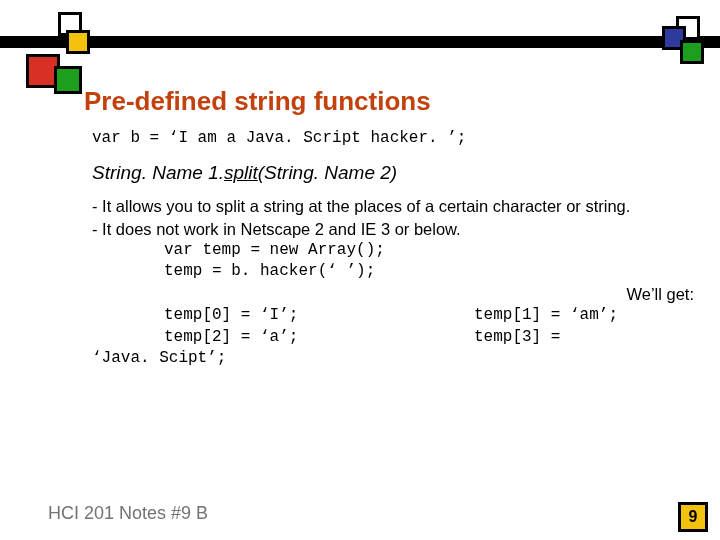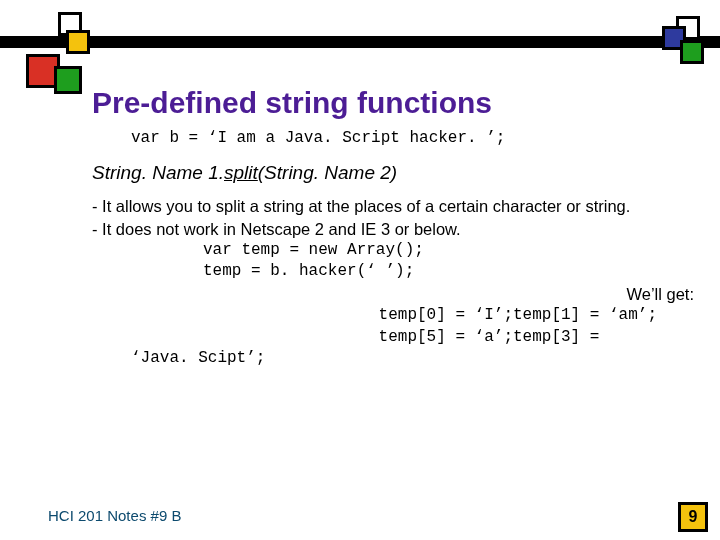--- a/index.html
+++ b/index.html
@@ -30,43 +30,43 @@
   .sq.yellow { background: #f4c20d; }
   .sq.red    { background: #d93025; }
 
   .logo-wrap {
     position: absolute;
     left: 18px; top: 48px;
     width: 90px; height: 70px;
   }
   .title {
     position: absolute;
-    left: 92px; top: 86px;
-    font-size: 30px;
+    left: 84px; top: 86px;
+    font-size: 26px;
     font-weight: bold;
-    color: #4c1d95;
+    color: #c2410c;
   }
   .content {
     position: absolute;
     left: 92px; top: 128px;
     width: 602px;
     color: #000;
     font-size: 16.5px;
     line-height: 1.35;
   }
-  .code { font-family: "Courier New", Courier, monospace; font-size: 16px; margin-left: 39px; }
+  .code { font-family: "Courier New", Courier, monospace; font-size: 16px; }
   .ital { font-style: italic; }
   .u    { text-decoration: underline; margin-top: 19px; }
   .indent { padding-left: 72px; }
   .row2col { display: flex; }
-  .row2col .c1 { width: 310px; text-align: right; }
+  .row2col .c1 { width: 310px; }
   .footer-left {
     position: absolute;
     left: 48px; bottom: 16px;
-    font-size: 15px; color: #0c4a6e;
+    font-size: 18px; color: #737373;
   }
   .footer-num {
     position: absolute;
     right: 12px; bottom: 8px;
     width: 30px; height: 30px;
     background: #f4c20d;
     border: 3px solid #000;
     display: flex; align-items: center; justify-content: center;
     font-weight: bold; font-size: 16px;
   }
@@ -104,21 +104,21 @@
 
   <div class="indent code">var temp = new Array();</div>
   <div class="indent code">temp = b. hacker(‘ ’);</div>
   <div class="indent" style="font-family:Arial;text-align:right;">We’ll get:</div>
 
   <div class="indent code row2col">
     <div class="c1">temp[0] = ‘I’;</div>
     <div>temp[1] = ‘am’;</div>
   </div>
   <div class="indent code row2col">
-    <div class="c1">temp[5] = ‘a’;</div>
+    <div class="c1">temp[2] = ‘a’;</div>
     <div>temp[3] =</div>
   </div>
   <div class="code">‘Java. Scipt’;</div>
 </div>
 
 <div class="footer-left">HCI 201 Notes #9 B</div>
 <div class="footer-num">
     <span>9</span>
   </div>
 

